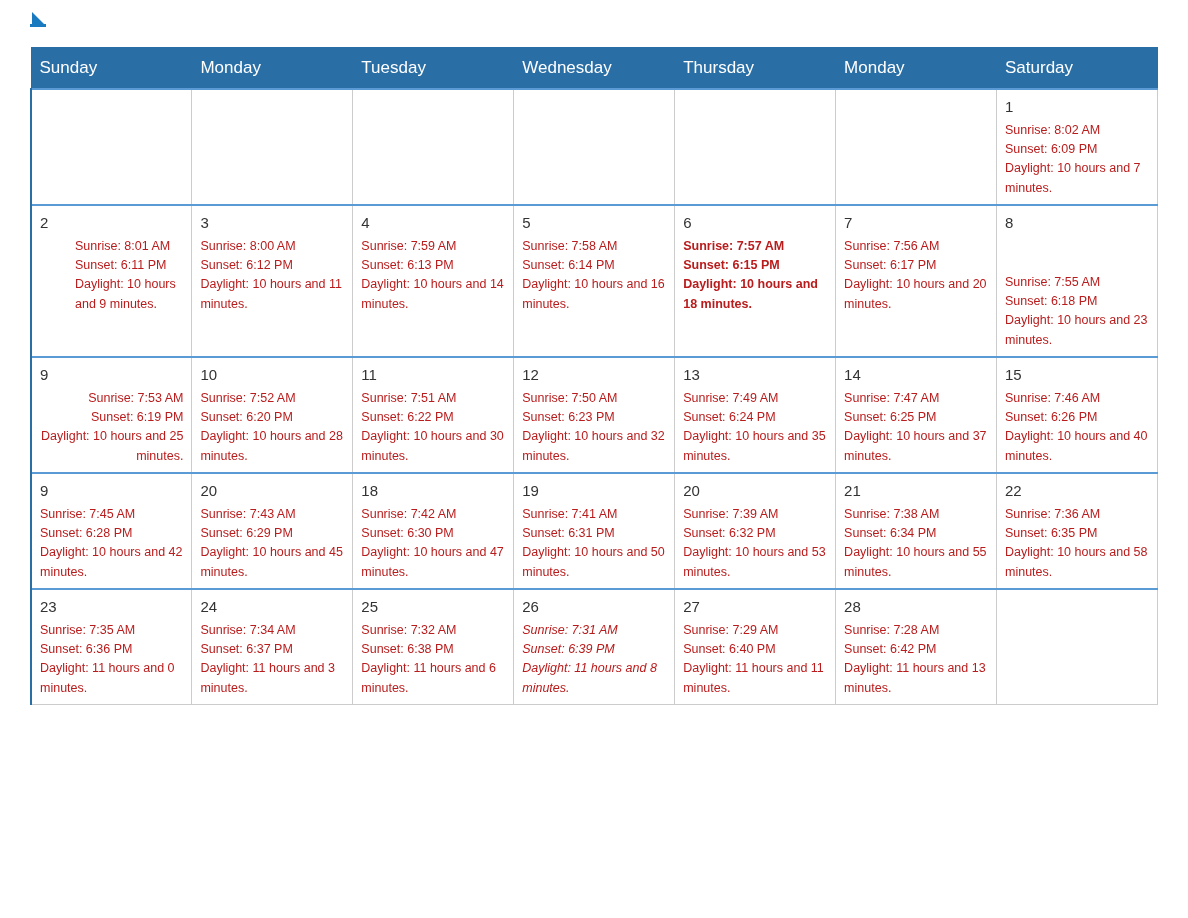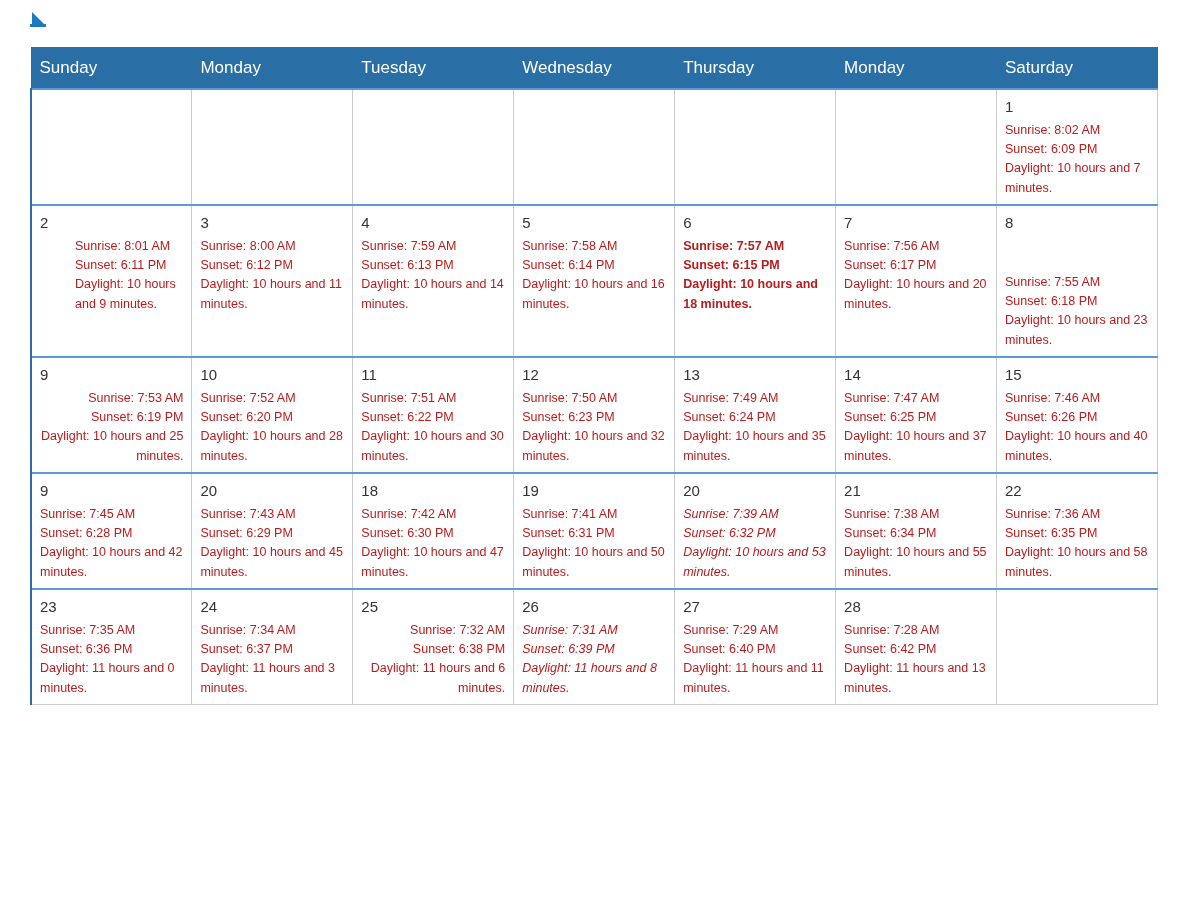--- a/index.html
+++ b/index.html
@@ -274,21 +274,21 @@
 Daylight: 10 hours and 47 minutes.</div>
         </td>
         <td>
           <span class="day-number">19</span>
           <div class="day-info" style="white-space: pre-line;">Sunrise: 7:41 AM
 Sunset: 6:31 PM
 Daylight: 10 hours and 50 minutes.</div>
         </td>
         <td>
           <span class="day-number">20</span>
-          <div class="day-info" style="white-space: pre-line; font-style: italic;">Sunrise: 7:39 AM
+          <div class="day-info" style="white-space: pre-line;">Sunrise: 7:39 AM
 Sunset: 6:32 PM
 Daylight: 10 hours and 53 minutes.</div>
         </td>
         <td>
           <span class="day-number">21</span>
           <div class="day-info" style="white-space: pre-line;">Sunrise: 7:38 AM
 Sunset: 6:34 PM
 Daylight: 10 hours and 55 minutes.</div>
         </td>
         <td>
@@ -306,21 +306,21 @@
 Daylight: 11 hours and 0 minutes.</div>
         </td>
         <td>
           <span class="day-number">24</span>
           <div class="day-info" style="white-space: pre-line;">Sunrise: 7:34 AM
 Sunset: 6:37 PM
 Daylight: 11 hours and 3 minutes.</div>
         </td>
         <td>
           <span class="day-number">25</span>
-          <div class="day-info" style="white-space: pre-line; text-align: right;">Sunrise: 7:32 AM
+          <div class="day-info" style="white-space: pre-line;">Sunrise: 7:32 AM
 Sunset: 6:38 PM
 Daylight: 11 hours and 6 minutes.</div>
         </td>
         <td>
           <span class="day-number">26</span>
           <div class="day-info" style="white-space: pre-line; font-style: italic;">Sunrise: 7:31 AM
 Sunset: 6:39 PM
 Daylight: 11 hours and 8 minutes.</div>
         </td>
         <td>

